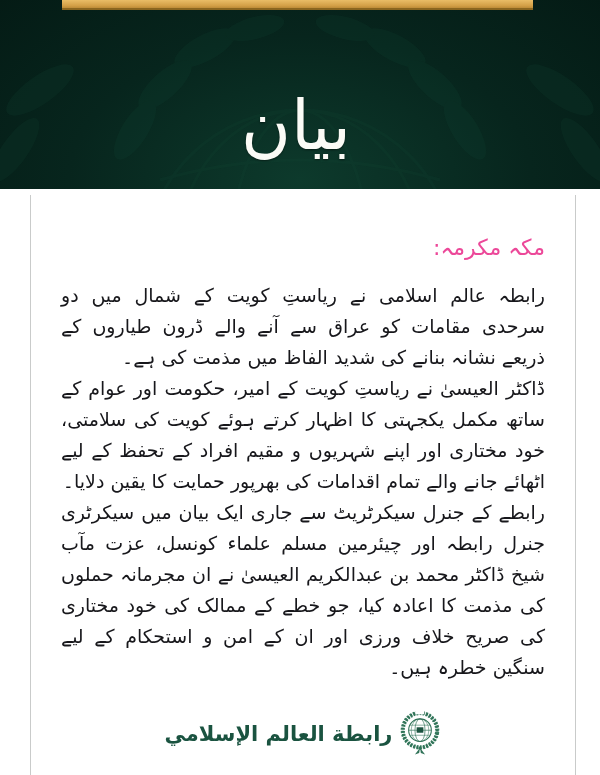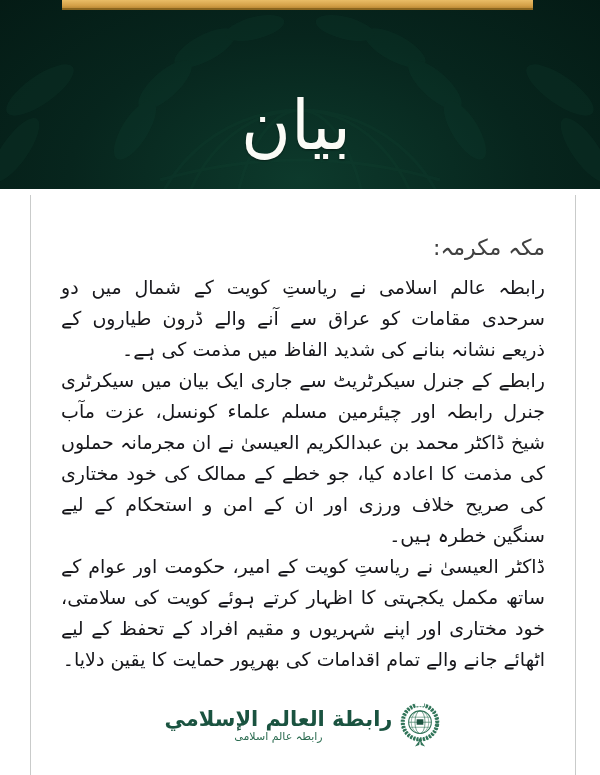--- a/index.html
+++ b/index.html
@@ -32,22 +32,22 @@
   
   .card{
     position:absolute;top:195px;left:30px;width:546px;height:580px;
     background:#ffffff;
     border-left:1px solid #c9cbca;border-right:1px solid #c9cbca;
     box-sizing:border-box;
     padding:40px 30px 0 30px;
     direction:rtl;
   }
   .dateline{
-    margin:0 0 12px 0;
-    font-size:22px;font-weight:400;color:#404040;
+    margin:0 0 20px 0;
+    font-size:22px;font-weight:400;color:#ec4899;
     text-align:right;
   }
   .body-text{
     margin:0;
     font-size:19px;line-height:31px;color:#17171b;
     text-align:justify;
   }
 
   
   .footer-logo{
@@ -99,27 +99,26 @@
 
     <h1 class="header-title">بيان</h1>
 
   </header>
 
   <main class="card">
 
     <h2 class="dateline">مکہ مکرمہ:</h2>
 
     <p class="body-text">رابطہ عالم اسلامی نے ریاستِ کویت کے شمال میں دو سرحدی مقامات کو عراق سے آنے والے ڈرون طیاروں کے ذریعے نشانہ بنانے کی شدید الفاظ میں مذمت کی ہے۔</p>
+    <p class="body-text">ڈاکٹر العیسیٰ نے ریاستِ کویت کے امیر، حکومت اور عوام کے ساتھ مکمل یکجہتی کا اظہار کرتے ہوئے کویت کی سلامتی، خود مختاری اور اپنے شہریوں و مقیم افراد کے تحفظ کے لیے اٹھائے جانے والے تمام اقدامات کی بھرپور حمایت کا یقین دلایا۔</p>
     <p class="body-text">رابطے کے جنرل سیکرٹریٹ سے جاری ایک بیان میں سیکرٹری جنرل رابطہ اور چیئرمین مسلم علماء کونسل، عزت مآب شیخ ڈاکٹر محمد بن عبدالکریم العیسیٰ نے ان مجرمانہ حملوں کی مذمت کا اعادہ کیا، جو خطے کے ممالک کی خود مختاری کی صریح خلاف ورزی اور ان کے امن و استحکام کے لیے سنگین خطرہ ہیں۔</p>
-    <p class="body-text">ڈاکٹر العیسیٰ نے ریاستِ کویت کے امیر، حکومت اور عوام کے ساتھ مکمل یکجہتی کا اظہار کرتے ہوئے کویت کی سلامتی، خود مختاری اور اپنے شہریوں و مقیم افراد کے تحفظ کے لیے اٹھائے جانے والے تمام اقدامات کی بھرپور حمایت کا یقین دلایا۔</p>
 
     <div class="footer-logo">
       <div class="logo-text">
         <div class="logo-arabic">رابطة العالم الإسلامي</div>
-        <div class="logo-urdu">رابطہ عالم اسلامی</div>
       </div>
       <svg class="emblem" viewBox="0 0 100 118" aria-hidden="true">
 
         <circle cx="50" cy="50" r="41" fill="none" stroke="#3a7d61" stroke-width="10" stroke-dasharray="4.5 3.2" transform="rotate(8 50 50)"></circle>
         <circle cx="50" cy="50" r="41" fill="none" stroke="#2f7257" stroke-width="7" stroke-dasharray="3.5 4.2"></circle>
 
         <rect x="40" y="0" width="20" height="12" fill="#ffffff"></rect>
 
         <circle cx="50" cy="50" r="27" fill="#ffffff" stroke="#2f7257" stroke-width="2.5"></circle>
         <ellipse cx="50" cy="50" rx="12" ry="27" fill="none" stroke="#2f7257" stroke-width="1.6"></ellipse>

